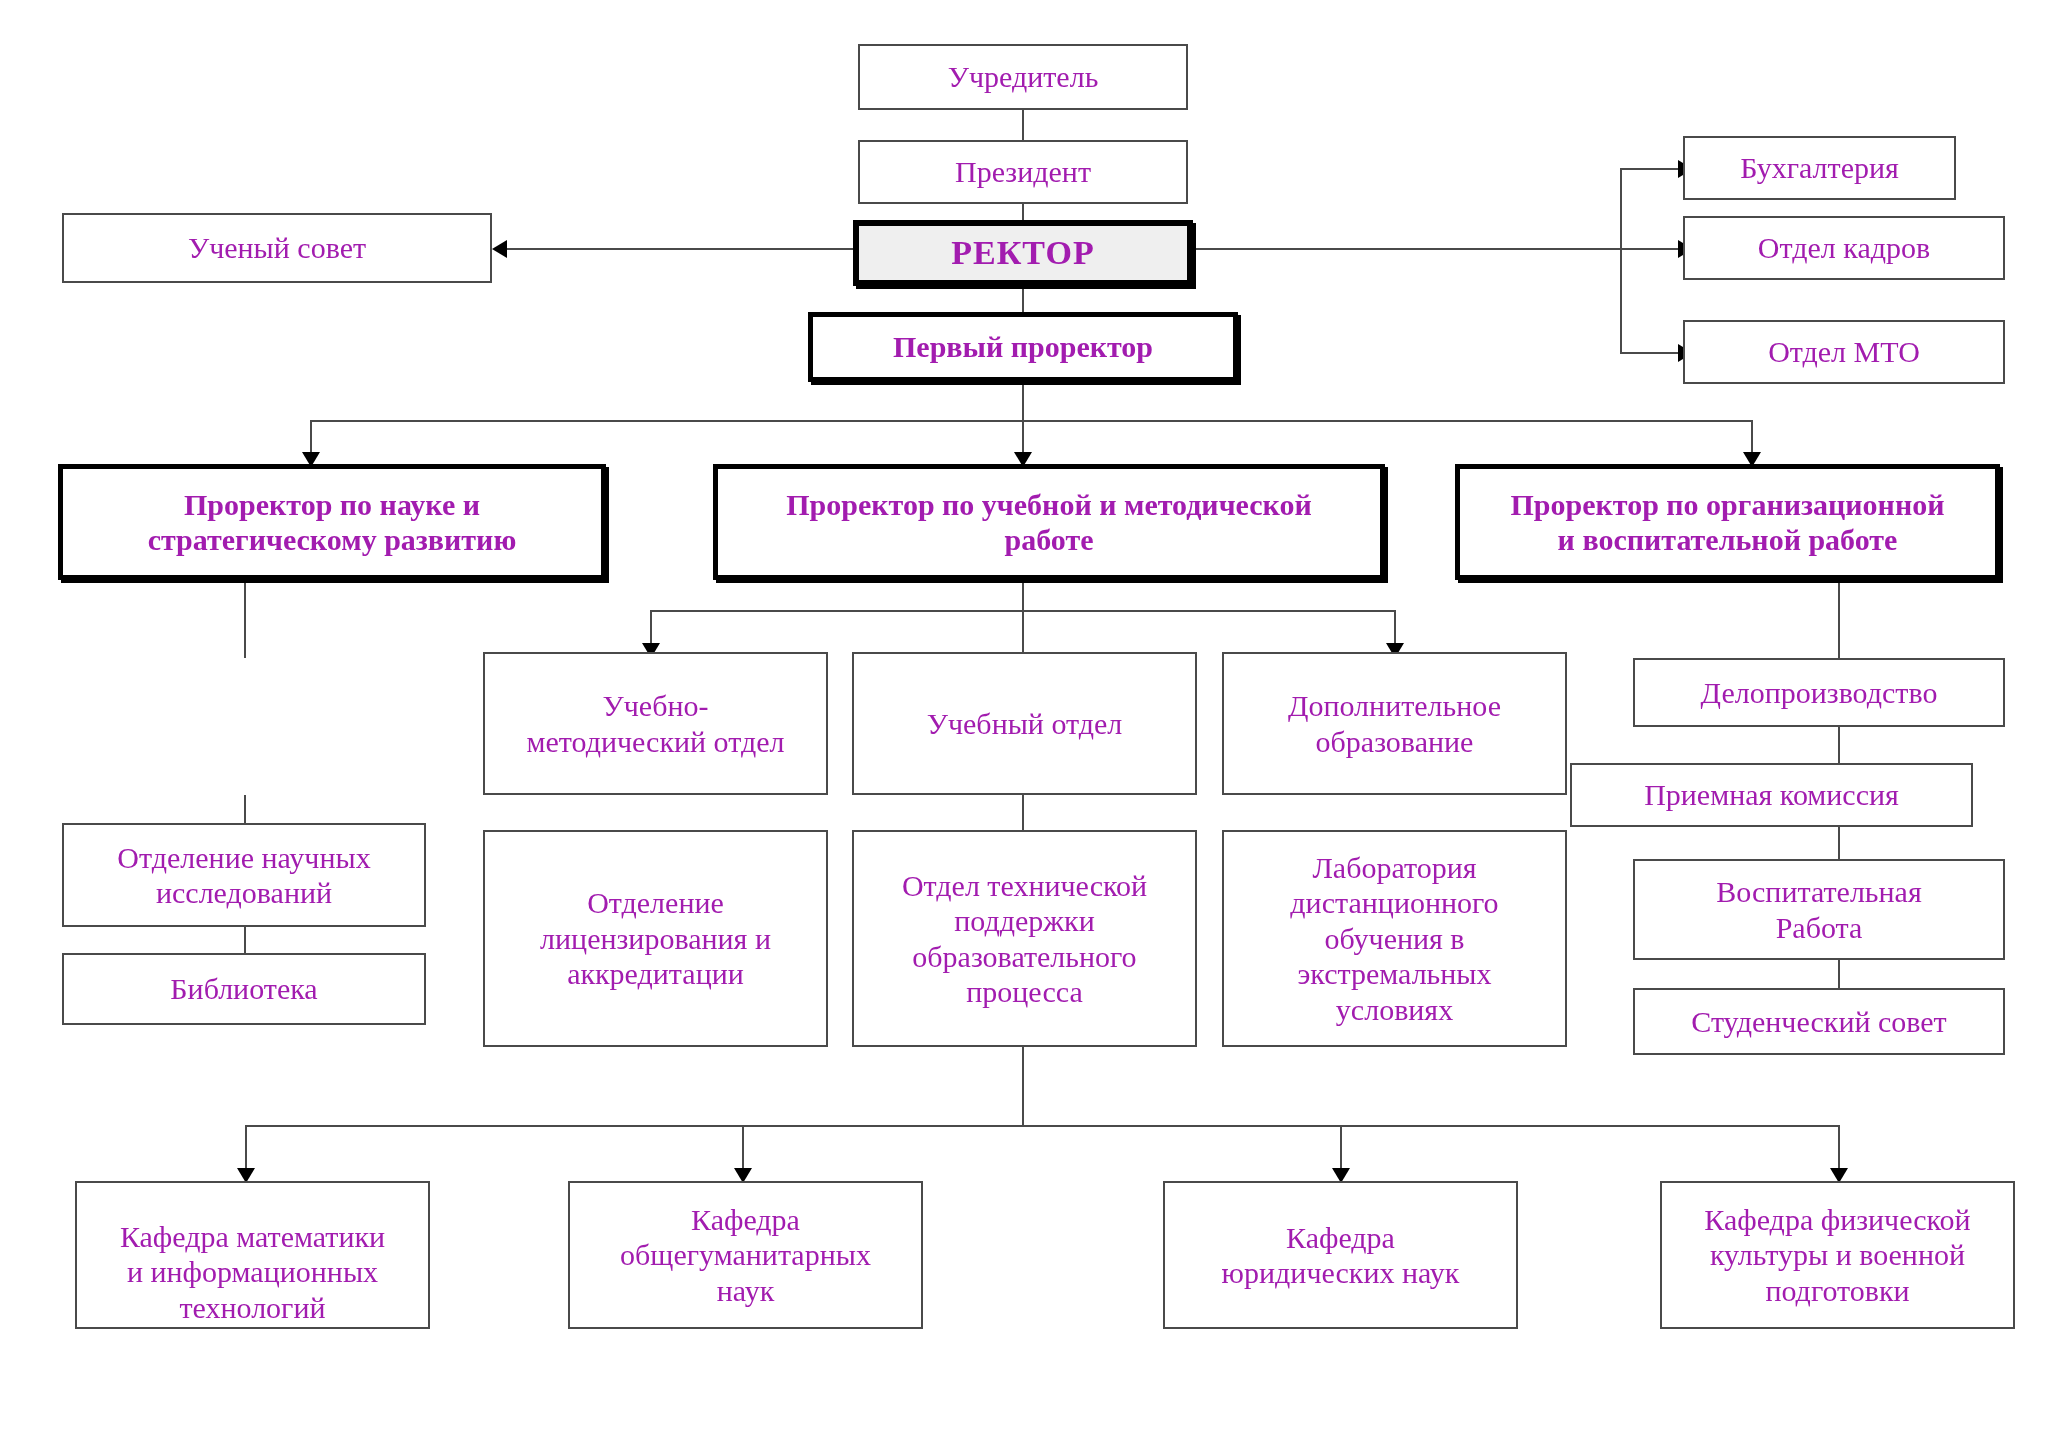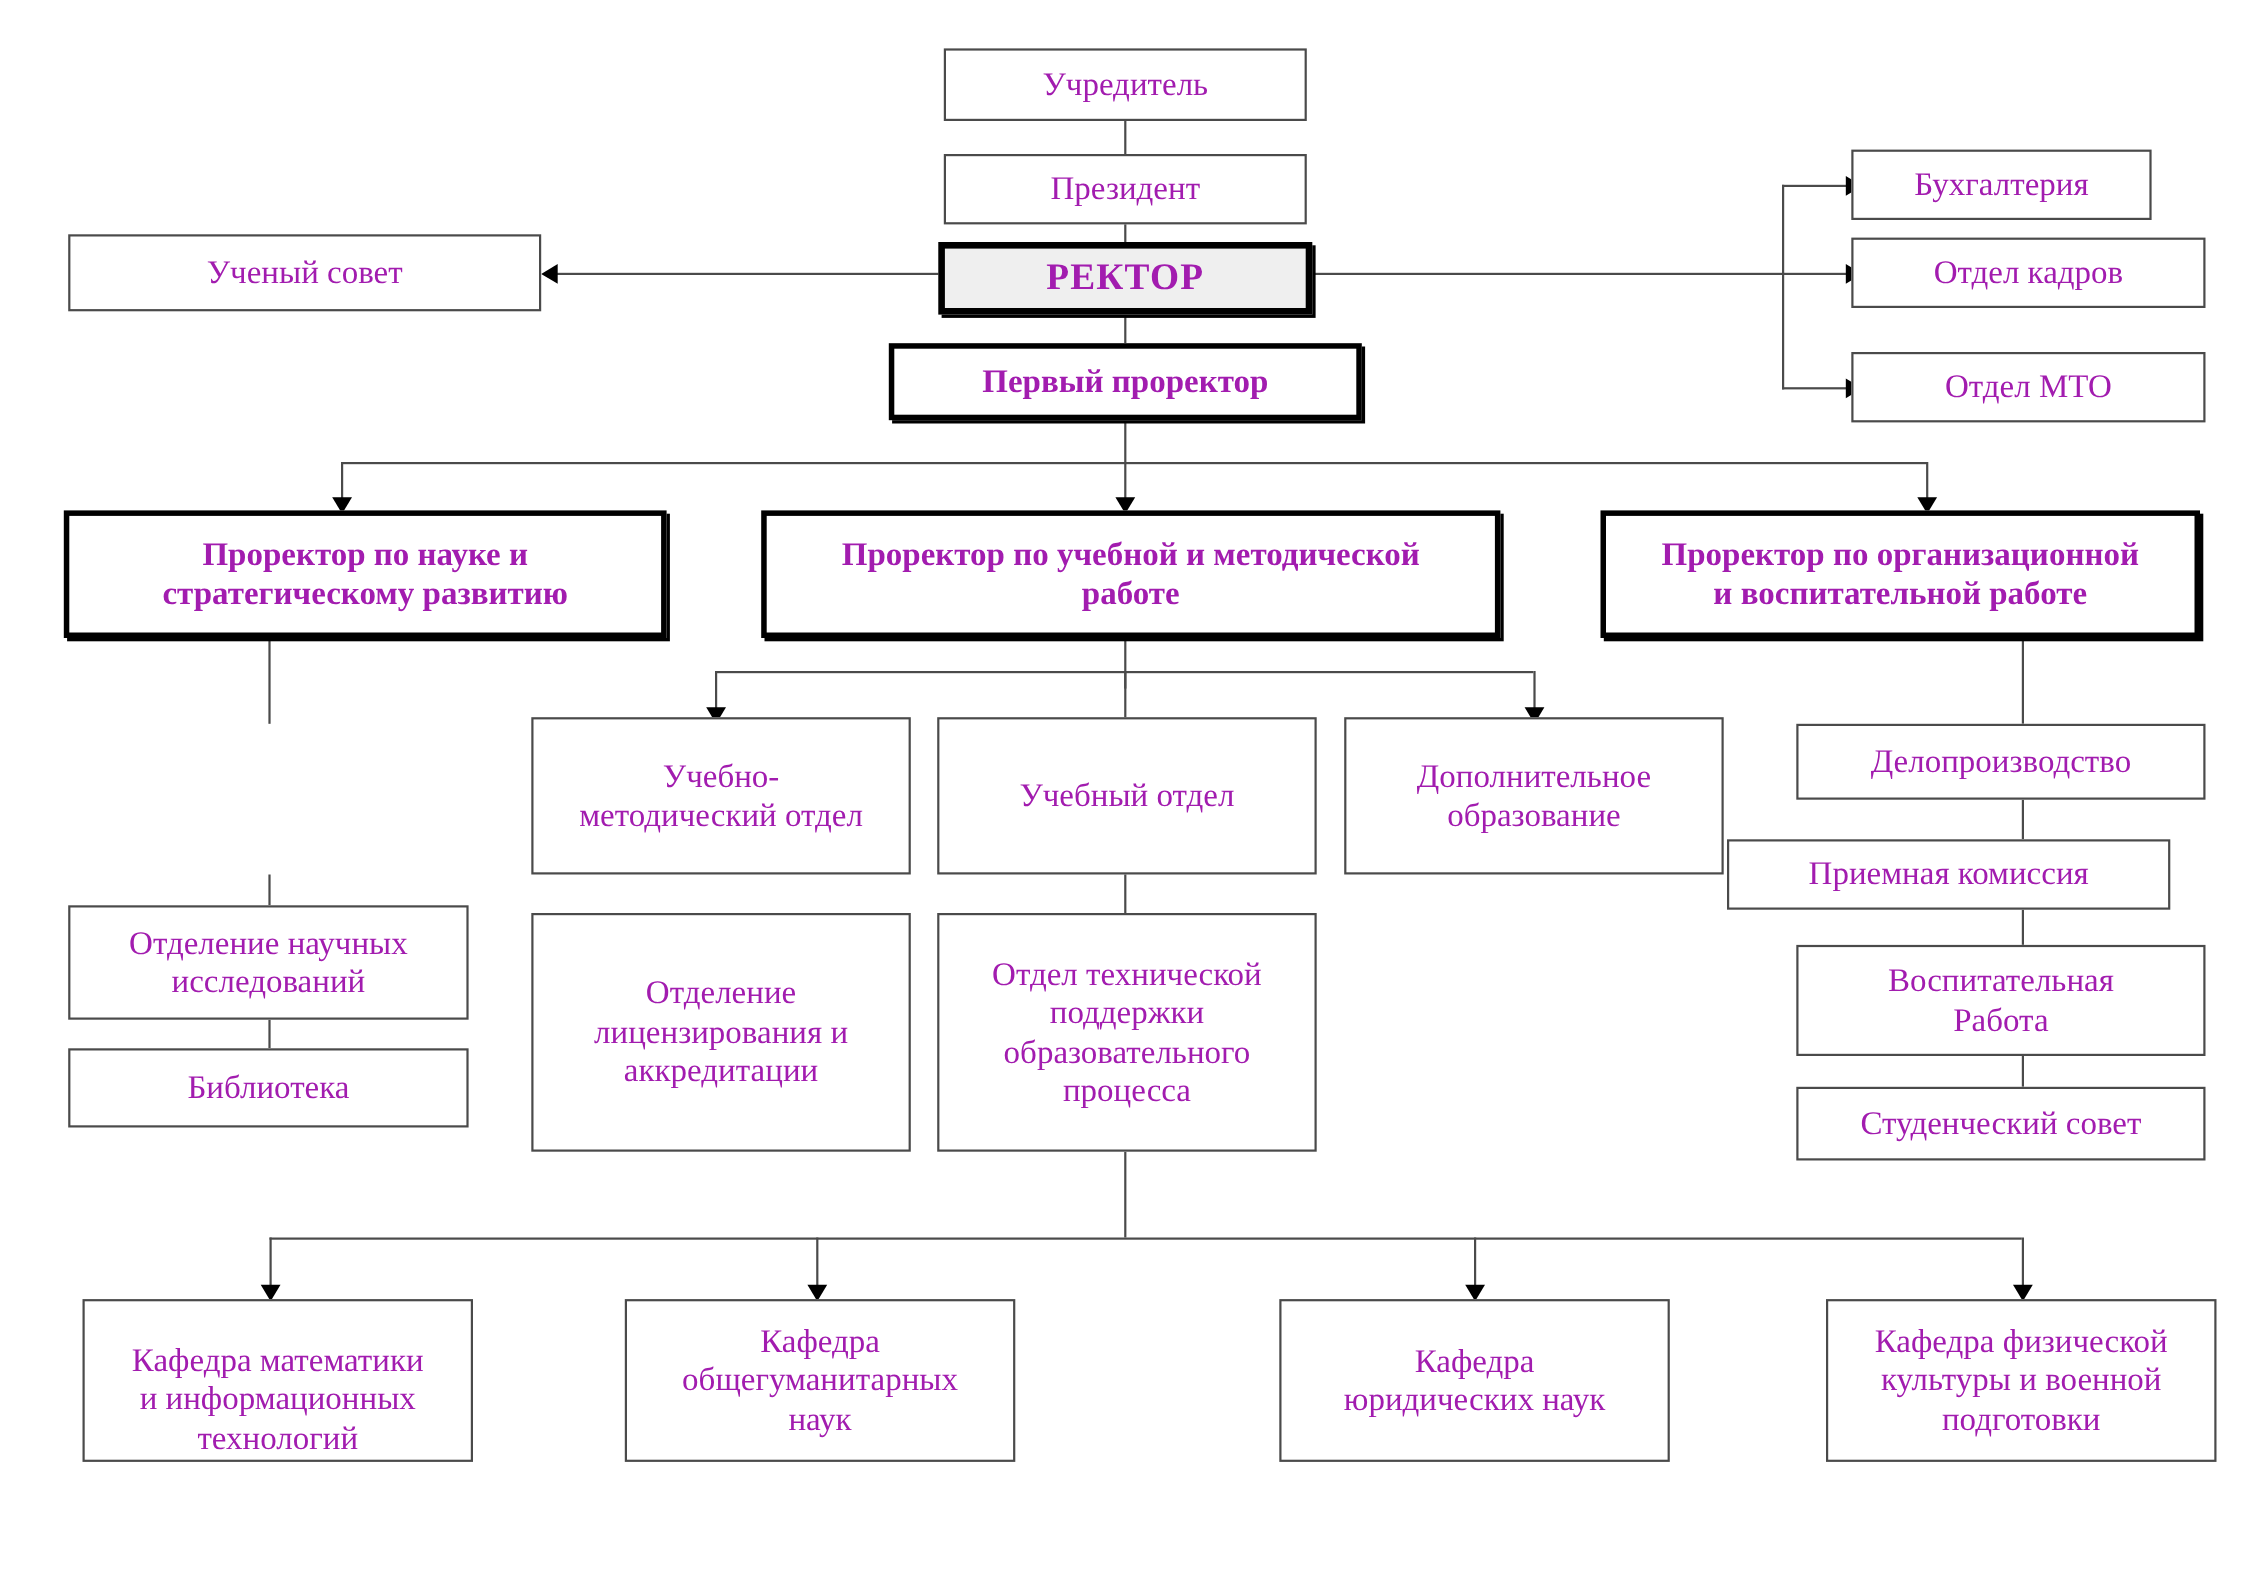--- a/index.html
+++ b/index.html
@@ -189,21 +189,21 @@
 
   <div class="node heavy" style="left:808px; top:312px; width:430px; height:70px;">
     <span class="lbl">Первый проректор</span>
   </div>
 
   <div class="node heavy" style="left:58px; top:464px; width:548px; height:116px;">
     <span class="lbl">Проректор по науке и
 стратегическому развитию</span>
   </div>
 
-  <div class="node heavy" style="left:692px; top:464px; width:672px; height:116px;">
+  <div class="node heavy" style="left:713px; top:464px; width:672px; height:116px;">
     <span class="lbl">Проректор по учебной и методической
 работе</span>
   </div>
 
   <div class="node heavy" style="left:1455px; top:464px; width:545px; height:116px;">
     <span class="lbl">Проректор по организационной
 и воспитательной работе</span>
   </div>
 
 
@@ -236,20 +236,27 @@
 поддержки
 образовательного
 процесса</span>
   </div>
 
   <div class="node thin" style="left:1222px; top:652px; width:345px; height:143px;">
     <span class="lbl">Дополнительное
 образование</span>
   </div>
 
+  <div class="node thin" style="left:1222px; top:830px; width:345px; height:217px;">
+    <span class="lbl">Лаборатория
+дистанционного
+обучения в
+экстремальных
+условиях</span>
+  </div>
 
   <div class="node thin" style="left:1633px; top:658px; width:372px; height:69px;">
     <span class="lbl">Делопроизводство</span>
   </div>
 
   <div class="node thin" style="left:1570px; top:763px; width:403px; height:64px;">
     <span class="lbl">Приемная комиссия</span>
   </div>
 
   <div class="node thin" style="left:1633px; top:859px; width:372px; height:101px;">

